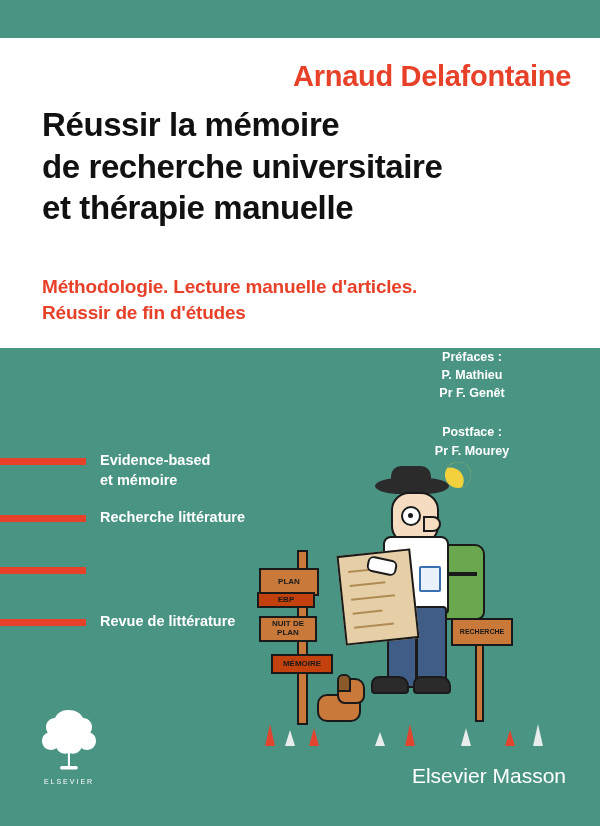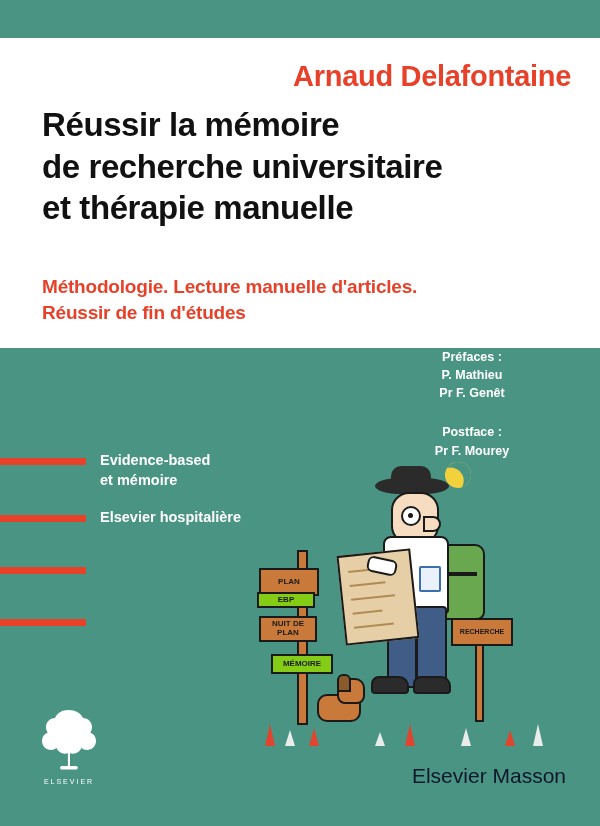--- a/index.html
+++ b/index.html
@@ -162,21 +162,21 @@
     color: #1a1a1a;
     font-size: 8px;
     font-weight: bold;
     display: flex;
     align-items: center;
     justify-content: center;
     text-align: center;
     line-height: 1.1;
     padding: 1px;
   }
-  .sign.red { background: #84cc16; }
+  .sign.red { background: #c2410c; }
   .sign-plan { left: 4px; top: 128px; width: 60px; height: 28px; }
   .sign-ebp  { left: 2px; top: 152px; width: 58px; height: 16px; }
   .sign-nuit { left: 4px; top: 176px; width: 58px; height: 26px; }
   .sign-memo { left: 16px; top: 214px; width: 62px; height: 20px; }
   .sign-rech { left: 196px; top: 178px; width: 62px; height: 28px; font-size: 7px;}
   .post2 {
     position: absolute;
     left: 220px;
     top: 200px;
     width: 9px;
@@ -284,21 +284,21 @@
     font-size: 7px;
     letter-spacing: 2px;
     color: #ffffff;
     margin-top: 2px;
   }
   .publisher {
     position: absolute;
     right: 34px;
     bottom: 38px;
     font-size: 21px;
-    color: #0f172a;
+    color: #ffffff;
     font-weight: normal;
   }
 </style>
 </head>
 <body>
 
 <div class="cover">
 
   <div class="title-panel">
     <div class="author">Arnaud Delafontaine</div>
@@ -329,28 +329,31 @@
     <div class="feature">
       <div class="bar"></div>
       <div class="ftext">
         <div>Evidence-based</div>
         <div>et mémoire</div>
       </div>
     </div>
     <div class="feature">
       <div class="bar"></div>
       <div class="ftext">
-        <div>Elsevier hospitalière</div>
+        <div>Recherche littérature</div>
       </div>
     </div>
     <div class="feature">
       <div class="bar"></div>
     </div>
     <div class="feature">
       <div class="bar"></div>
+      <div class="ftext">
+        <div>Revue de littérature</div>
+      </div>
     </div>
   </div>
 
   <div class="illustration">
     <div class="moon"></div>
 
     <div class="post"></div>
     <div class="post2"></div>
 
     <div class="sign sign-plan">PLAN</div>

